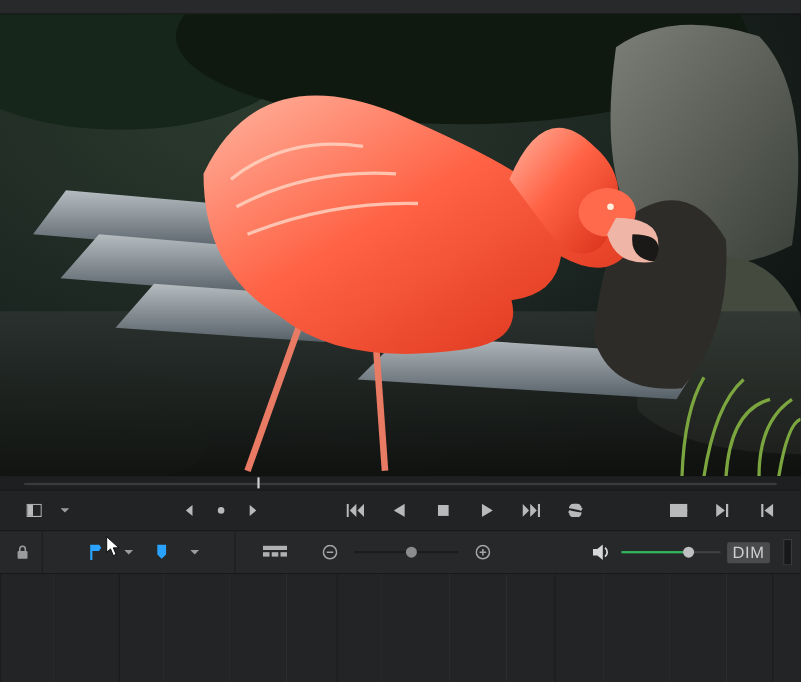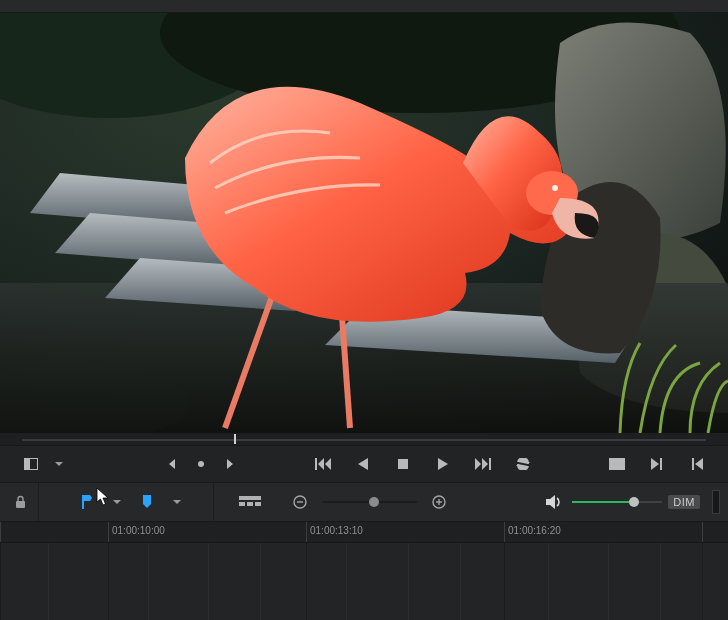--- a/index.html
+++ b/index.html
@@ -77,21 +77,21 @@
 
   .zoom-slider { width: 95px; height: 4px; position: relative; margin: 0 4px; }
   .zoom-slider .track { position:absolute; left:0; right:0; top:1px; height:2px; background:#1b1c1d; border-radius:1px; }
   .zoom-slider .knob  { position:absolute; top:-3px; width:10px; height:10px; border-radius:50%; background:#8a8c8d; }
 
   .vol-wrap { display:flex; align-items:center; gap:6px; margin-left:auto; }
   .volume-slider { width: 90px; height: 4px; position: relative; }
   .volume-slider .track  { position:absolute; left:0; right:0; top:1px; height:2px; background:#404142; }
   .volume-slider .fill   { position:absolute; left:0; top:1px; height:2px; background:#2fb85a; }
   .volume-slider .knob   { position:absolute; top:-3px; width:10px; height:10px; border-radius:50%; background:#bfc0c1; }
-  .dim-btn { font-size:11px; color:#cfcfcf; background:#4a4b4c; padding:1px 5px; border-radius:2px; cursor:pointer; letter-spacing:0.5px;}
+  .dim-btn { font-size:15px; color:#cfcfcf; background:#4a4b4c; padding:1px 5px; border-radius:2px; cursor:pointer; letter-spacing:0.5px;}
   .meter { width: 6px; height: 22px; background:#171819; border:1px solid #3b3b3c; margin-left:6px;}
 
   
   .timeline {
     flex: 1 1 auto;
     background: #232425;
     display: flex;
     flex-direction: column;
   }
   .ruler {
@@ -379,30 +379,20 @@
         <div class="track"></div>
         <div class="fill" id="vol-fill" style="width: 68%;"></div>
         <div class="knob" id="vol-knob" style="left: calc(68% - 5px);"></div>
       </div>
       <div class="dim-btn">DIM</div>
       <div class="meter"></div>
     </div>
   </div>
 
   <div class="timeline">
-    <div class="ruler" id="ruler">
-        <div class="major-tick" style="left: 0px;"></div>
-        <div class="major-tick" style="left: 108px;"></div>
-        <div class="label" style="left: 112px;">01:00:10:00</div>
-        <div class="major-tick" style="left: 306px;"></div>
-        <div class="label" style="left: 310px;">01:00:13:10</div>
-        <div class="major-tick" style="left: 504px;"></div>
-        <div class="label" style="left: 508px;">01:00:16:20</div>
-        <div class="major-tick" style="left: 702px;"></div>
-      </div>
     <div class="tracks" id="tracks">
         <div class="vline" style="left: 0px;"></div>
         <div class="vline" style="left: 108px;"></div>
         <div class="vline" style="left: 306px;"></div>
         <div class="vline" style="left: 504px;"></div>
         <div class="vline" style="left: 702px;"></div>
         <div class="vline light" style="left: 48px;"></div>
         <div class="vline light" style="left: 148px;"></div>
         <div class="vline light" style="left: 208px;"></div>
         <div class="vline light" style="left: 260px;"></div>

